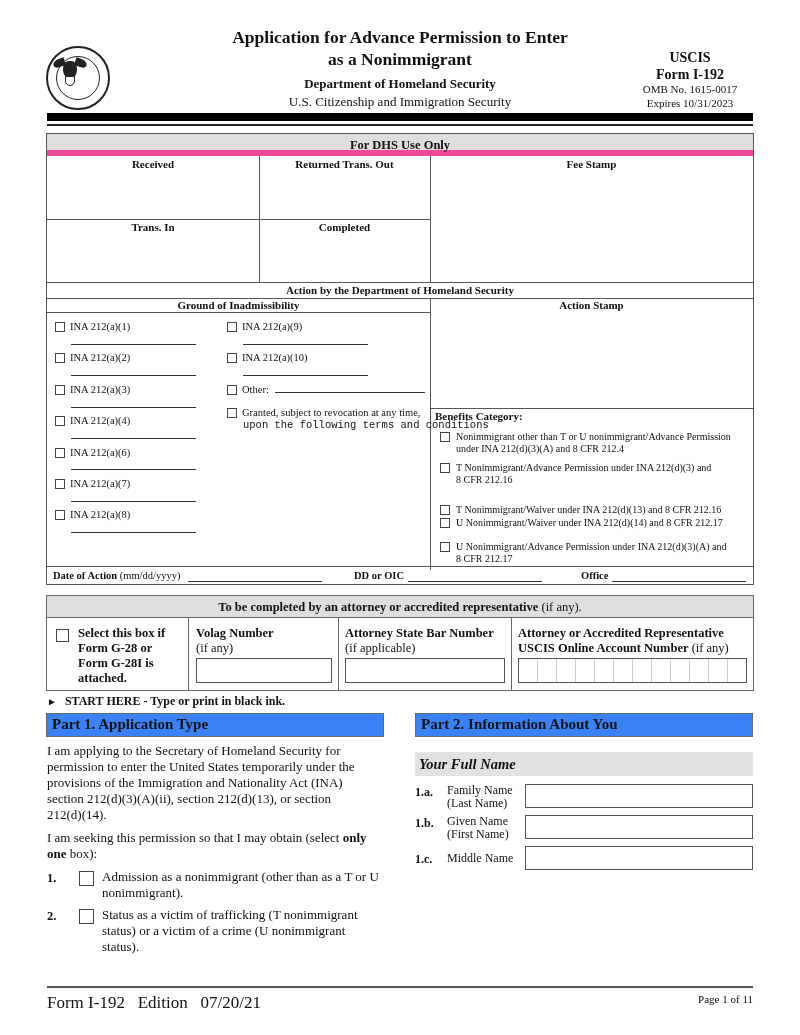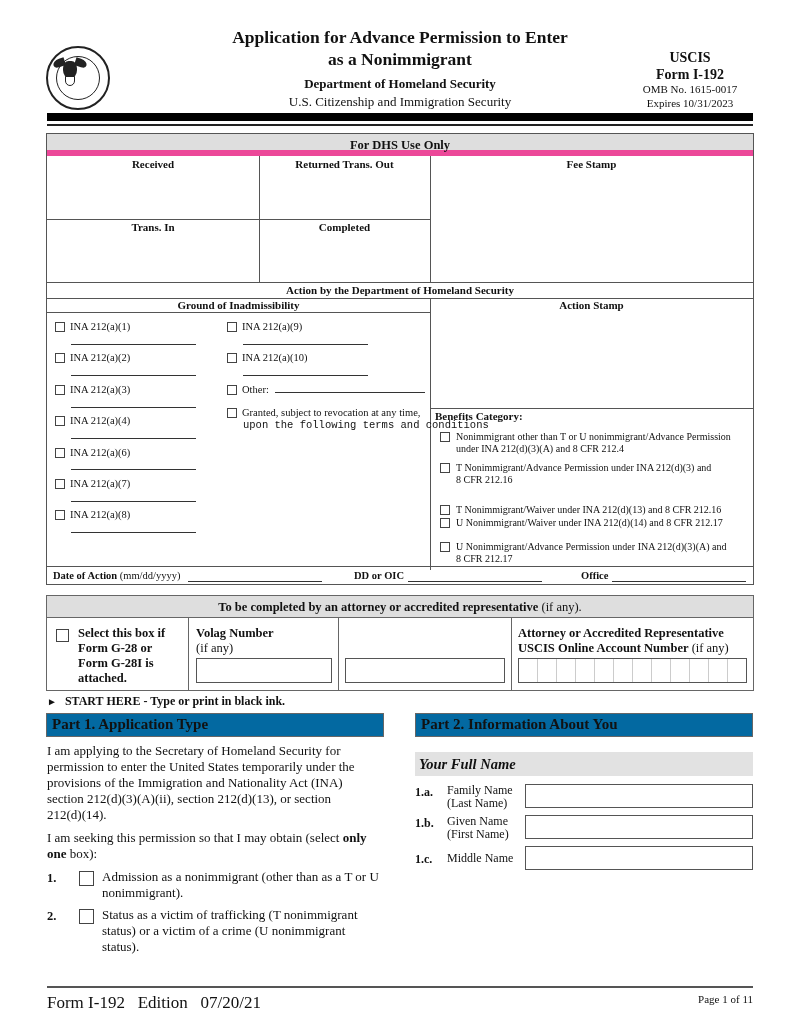--- a/index.html
+++ b/index.html
@@ -50,21 +50,21 @@
   
   .att-box { left: 46px; top: 595px; width: 708px; height: 96px; border: 1.5px solid #666; }
   .att-label { font-size: 12.5px; line-height: 15px; }
   .att-label b { font-weight: bold; }
   .input-box { position: absolute; border: 1.5px solid #555; background: #fff; }
   .cells { display: flex; height: 100%; }
   .cells span { flex: 1; border-right: 1px solid #ccc; }
   .cells span:last-child { border-right: none; }
 
   .start { left: 47px; top: 694px; font-size: 12px; font-weight: bold; }
-  .part-head { position: absolute; height: 24px; background: #0369a1; border: 1.5px solid #666; font-weight: bold; font-size: 15px; padding-left: 5px; line-height: 21px; }
+  .part-head { position: absolute; height: 24px; background: #3b82f6; border: 1.5px solid #666; font-weight: bold; font-size: 15px; padding-left: 5px; line-height: 21px; }
   .para { font-size: 13px; line-height: 16px; }
   .num { font-weight: bold; font-size: 12.5px; }
   .opt-cb { width: 15px; height: 15px; border: 1px solid #444; display: inline-block; }
   .sub-head { position: absolute; background: #e2e2e2; font-weight: bold; font-style: italic; font-size: 14.5px; padding-left: 4px; line-height: 24px; height: 24px; }
   .name-label { font-size: 12px; line-height: 13px; }
   .name-num { font-weight: bold; font-size: 12px; }
 
   .footer-rule { left: 47px; top: 986px; width: 706px; height: 2px; background: #555; }
   .footer-l { left: 47px; top: 993px; font-size: 17px; }
   .footer-r { left: 600px; width: 153px; text-align: right; top: 993px; font-size: 11px; }
@@ -187,20 +187,23 @@
   <span class="abs" style="left:9px;top:33px;width:13px;height:13px;border:1px solid #444;"></span>
   <div class="abs att-label" style="left:31px;top:30px;font-weight:bold;">
     <span>Select this box if</span><br><span>Form G-28 or</span><br><span>Form G-28I is</span><br><span>attached.</span>
   </div>
 
   <div class="abs att-label" style="left:149px;top:30px;">
     <b>Volag Number</b><br><span>(if any)</span>
   </div>
   <div class="input-box" style="left:149px;top:62px;width:136px;height:25px;"></div>
 
+  <div class="abs att-label" style="left:298px;top:30px;">
+    <b>Attorney State Bar Number</b><br><span>(if applicable)</span>
+  </div>
   <div class="input-box" style="left:298px;top:62px;width:160px;height:25px;"></div>
 
   <div class="abs att-label" style="left:471px;top:30px;">
     <b>Attorney or Accredited Representative</b><br><b>USCIS Online Account Number</b> <span>(if any)</span>
   </div>
   <div class="input-box" style="left:471px;top:62px;width:229px;height:25px;">
     <div class="cells">
         <span></span>
         <span></span>
         <span></span>

